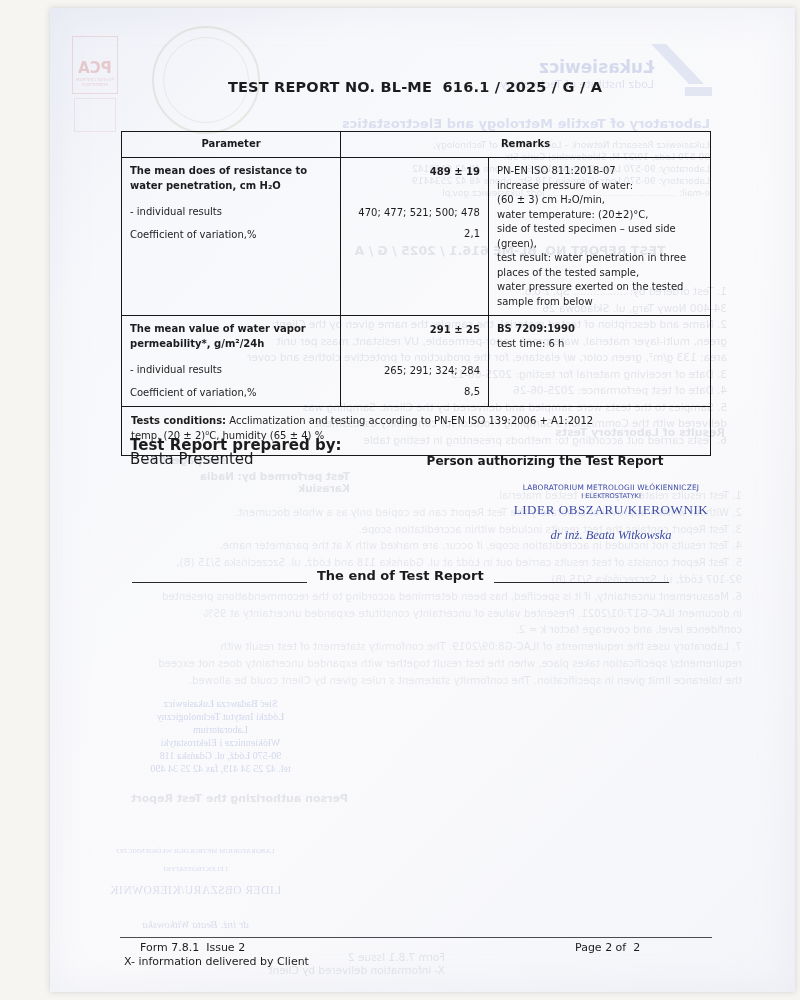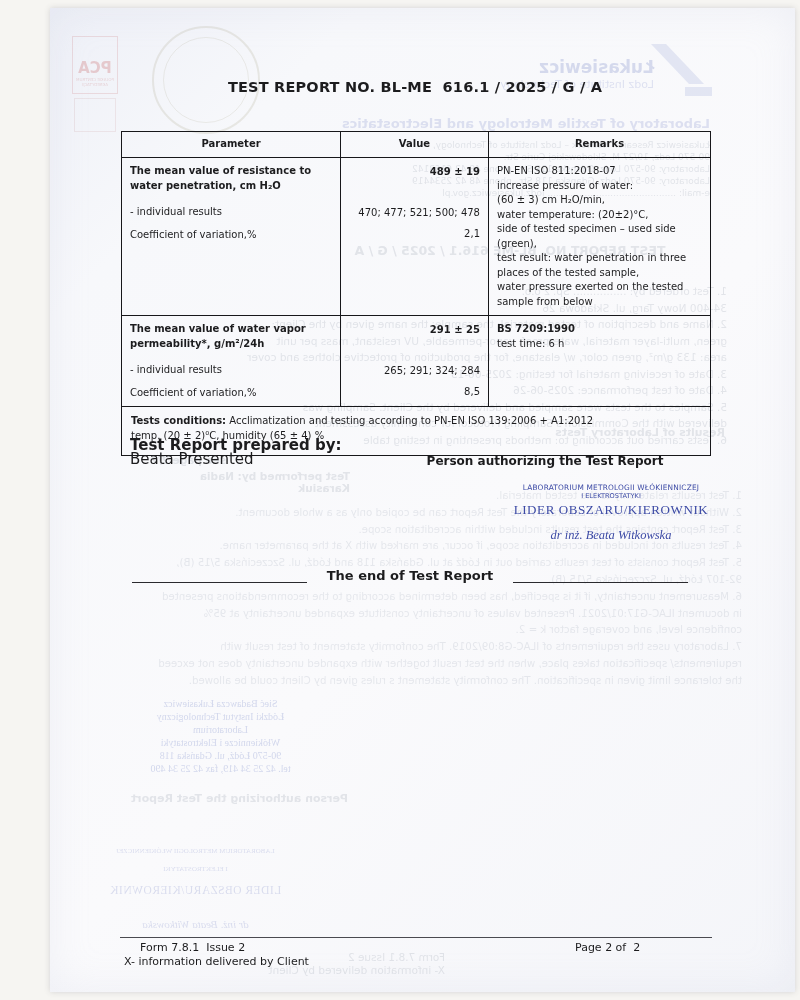--- a/index.html
+++ b/index.html
@@ -64,21 +64,21 @@
   .stamp { position:absolute; left:505px; top:483px; width:212px; text-align:center;
            color:#3c4aa5; }
   .stamp .s1 { font-size:7.4px; letter-spacing:.2px; }
   .stamp .s2 { font-size:6.6px; }
   .stamp .s3 { font-family:"Liberation Serif","DejaVu Serif",serif; font-size:13px;
                letter-spacing:.6px; margin-top:2px; }
   .stamp .signer { font-family:"Liberation Serif","DejaVu Serif",serif; font-style:italic;
                    font-size:12.5px; margin-top:10px; position:relative; }
 
   .endline { position:absolute; left:132px; top:568px; width:556px; display:flex;
-             align-items:flex-end; justify-content:space-between; gap:10px; }
+             align-items:flex-end; justify-content:flex-start; gap:10px; }
   .endline .rule { flex:1; border-bottom:1.6px solid #2a2a2e; height:14px; max-width:175px; }
   .endline .txt { font-size:13px; font-weight:bold; padding-bottom:0px; }
 
   .f-rule { position:absolute; left:120px; top:937px; width:592px; border-top:1.5px solid #4a4a50; }
   .f-left { position:absolute; left:124px; top:941px; font-size:11px; line-height:13.5px; }
   .f-page { position:absolute; left:575px; top:941px; font-size:11px; white-space:pre-wrap; }
 </style>
 </head>
 <body>
 
@@ -160,27 +160,26 @@
 X- information delivered by Client</div>
 </div>
 
 <div class="layer">
 
   <div class="title">TEST REPORT NO. BL-ME  616.1 / 2025 / G / A</div>
 
   <div class="rtable">
     <div class="rrow hrow">
       <div class="cell c1 hdr">Parameter</div>
-      <div class="cell c2 hdr">Value</div>
       <div class="cell c3 hdr">Remarks</div>
     </div>
 
     <div class="rrow drow1">
       <div class="cell c1">
-        <div class="b pt">The mean value of resistance to water penetration, cm H₂O</div>
+        <div class="b pt">The mean does of resistance to water penetration, cm H₂O</div>
         <div class="pl2">- individual results</div>
         <div>Coefficient of variation,%</div>
       </div>
       <div class="cell c2">
         <div class="b vmain">489 ± 19</div>
         <div class="vind">470; 477; 521; 500; 478</div>
         <div>2,1</div>
       </div>
       <div class="cell c3">
         <div class="b"></div>

